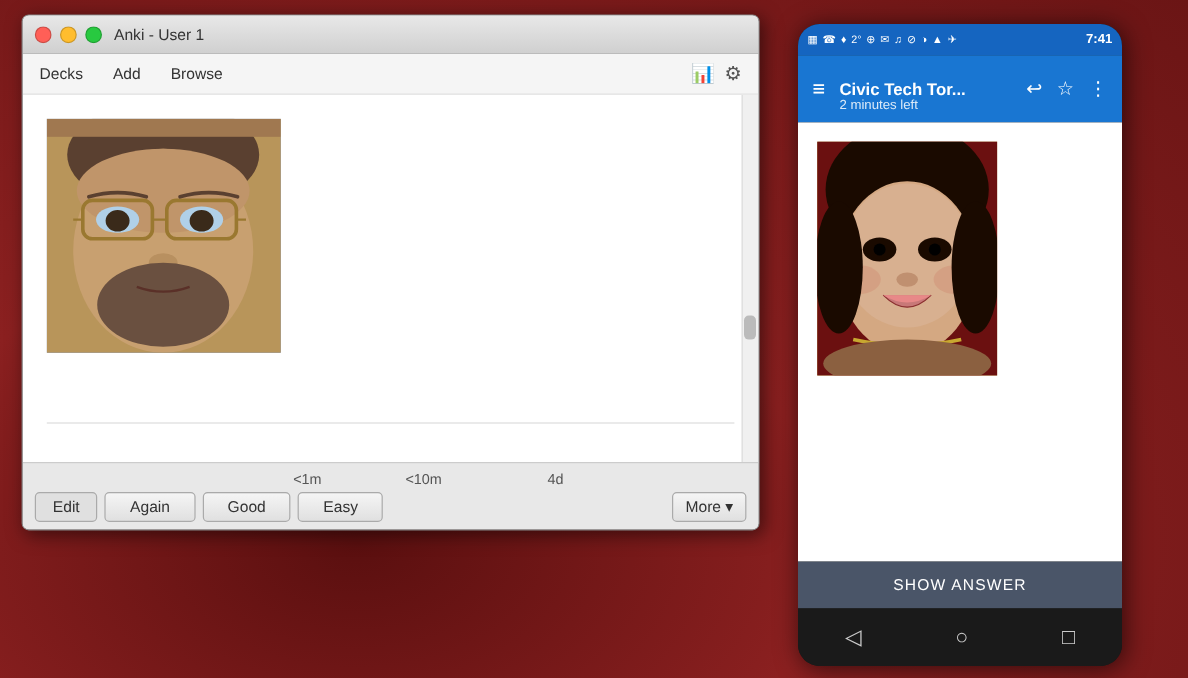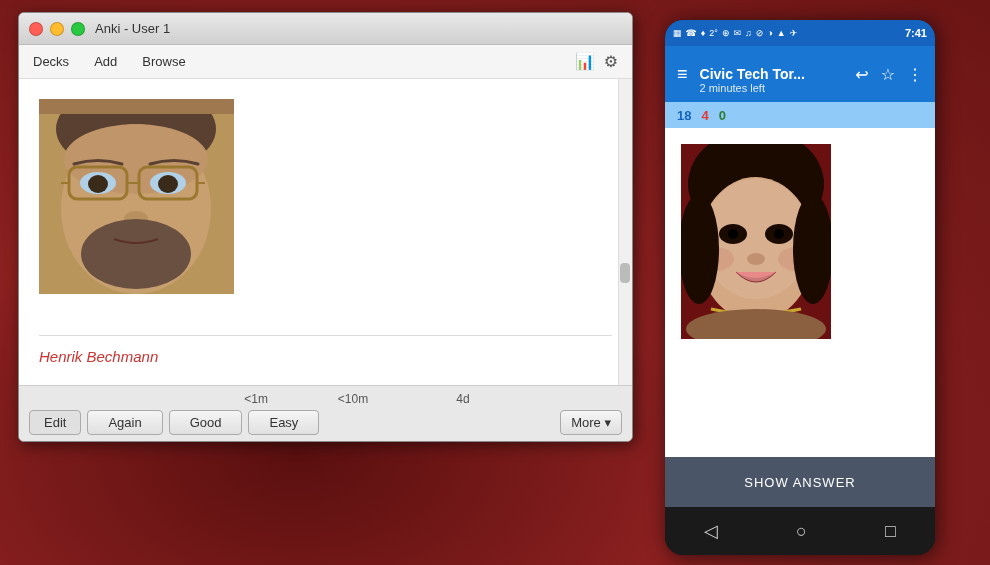--- a/index.html
+++ b/index.html
@@ -340,21 +340,21 @@
       display: flex;
       flex-direction: column;
       align-items: flex-start;
       padding: 16px;
       overflow: hidden;
     }
 
     
     .android-show-answer {
       background: #4a5568;
-      height: 50px;
+      height: 39px;
       display: flex;
       align-items: center;
       justify-content: center;
       cursor: pointer;
       flex-shrink: 0;
     }
 
     .show-answer-text {
       color: white;
       font-size: 13px;
@@ -461,21 +461,20 @@
           <path d="M35 65 Q59 58 83 65" fill="none" stroke="#5a4030" stroke-width="3" stroke-linecap="round"></path>
           <path d="M111 65 Q135 58 159 65" fill="none" stroke="#5a4030" stroke-width="3" stroke-linecap="round"></path>
 
           <rect x="0" y="0" width="195" height="15" fill="#a07850"></rect>
         </svg>
       </div>
 
     </div>
 
     <div class="card-divider"></div>
-    <div class="card-name">Henrik Bechmann</div>
     <div style="height:20px;"></div>
 
     <div class="scroll-track">
       <div class="scroll-thumb"></div>
     </div>
   </div>
 
   <div class="anki-buttonbar">
     <div class="time-labels">
       <span class="time-label" style="margin-left:55px;text-align:right;">&lt;1m</span>
@@ -520,25 +519,20 @@
       <div class="appbar-title">Civic Tech Tor...</div>
       <div class="appbar-subtitle">2 minutes left</div>
     </div>
     <div class="appbar-actions">
       <span class="appbar-action-icon">↩</span>
       <span class="appbar-action-icon">☆</span>
       <span class="appbar-action-icon">⋮</span>
     </div>
   </div>
 
-  <div class="android-scorebar">
-    <span class="score-num score-new">18</span>
-    <span class="score-num score-learn">4</span>
-    <span class="score-num score-review">0</span>
-  </div>
 
   <div class="android-card">
     <div class="woman-face-container">
       <svg class="face-svg" viewBox="0 0 150 195" xmlns="http://www.w3.org/2000/svg">
 
         <rect width="150" height="195" fill="#6b1010"></rect>
 
         <ellipse cx="75" cy="40" rx="68" ry="55" fill="#1a0a00"></ellipse>
 
         <ellipse cx="75" cy="105" rx="58" ry="72" fill="#d4a882"></ellipse>

